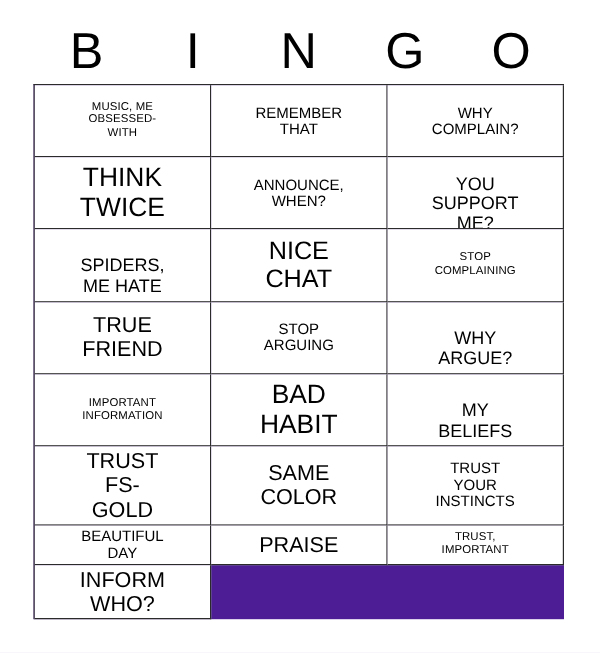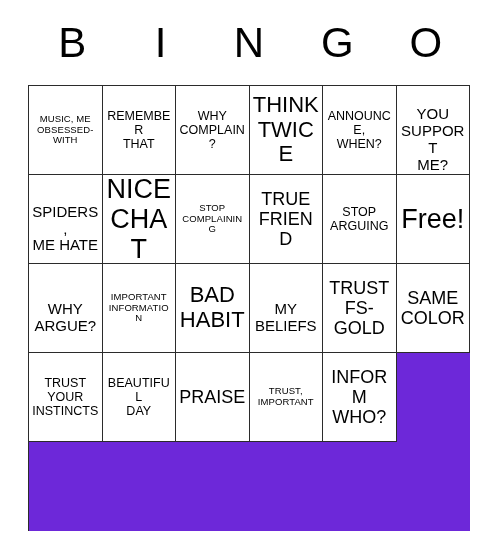--- a/index.html
+++ b/index.html
@@ -36,30 +36,30 @@
     font-size: 42px;
     line-height: 1;
     font-weight: 400;
     letter-spacing: 0px;
     color: #000000;
     user-select: none;
   }
   #grid {
     position: absolute;
     left: 28px;
-    top: 85px;
+    top: 70px;
     width: 442px;
     height: 446px;
     display: grid;
-    grid-template-columns: repeat(6, 1fr);
+    grid-template-columns: repeat(3, 1fr);
     grid-template-rows: repeat(5, 1fr);
     border-top: 1.5px solid #2b2b2b;
     border-left: 1.5px solid #2b2b2b;
     box-sizing: border-box;
-    background: #6d28d9;
+    background: #4c1d95;
   }
   .cell {
     border-right: 1.5px solid #2b2b2b;
     border-bottom: 1.5px solid #2b2b2b;
     box-sizing: border-box;
     display: flex;
     align-items: center;
     justify-content: center;
     text-align: center;
     padding: 2px 3px;
@@ -72,21 +72,21 @@
     line-height: 1.12;
     word-wrap: break-word;
     white-space: pre-line;
   }
   
   .fs-xs span { font-size: 9.5px; letter-spacing: 0.1px; }
   .fs-s  span { font-size: 12.5px; }
   .fs-m  span { font-size: 15px; margin-top: 20px; }
   .fs-l  span { font-size: 18px; }
   .fs-xl span { font-size: 22px; text-align: center; }
-  .fs-xxl span { font-size: 27px; }
+  .fs-xxl span { font-size: 21px; }
   .free span { font-size: 27px; }
 </style>
 </head>
 <body>
 
 <div id="card">
 
   <div id="header-row">
     <div class="header-letter">B</div>
     <div class="header-letter">I</div>
@@ -135,23 +135,20 @@
 COMPLAINING</span>
       </div>
       <div class="cell fs-l">
         <span>TRUE
 FRIEND</span>
       </div>
       <div class="cell fs-s">
         <span>STOP
 ARGUING</span>
       </div>
-      <div class="cell free">
-        <span>Free!</span>
-      </div>
       <div class="cell fs-m">
         <span>WHY
 ARGUE?</span>
       </div>
       <div class="cell fs-xs">
         <span>IMPORTANT
 INFORMATION</span>
       </div>
       <div class="cell fs-xl">
         <span>BAD

